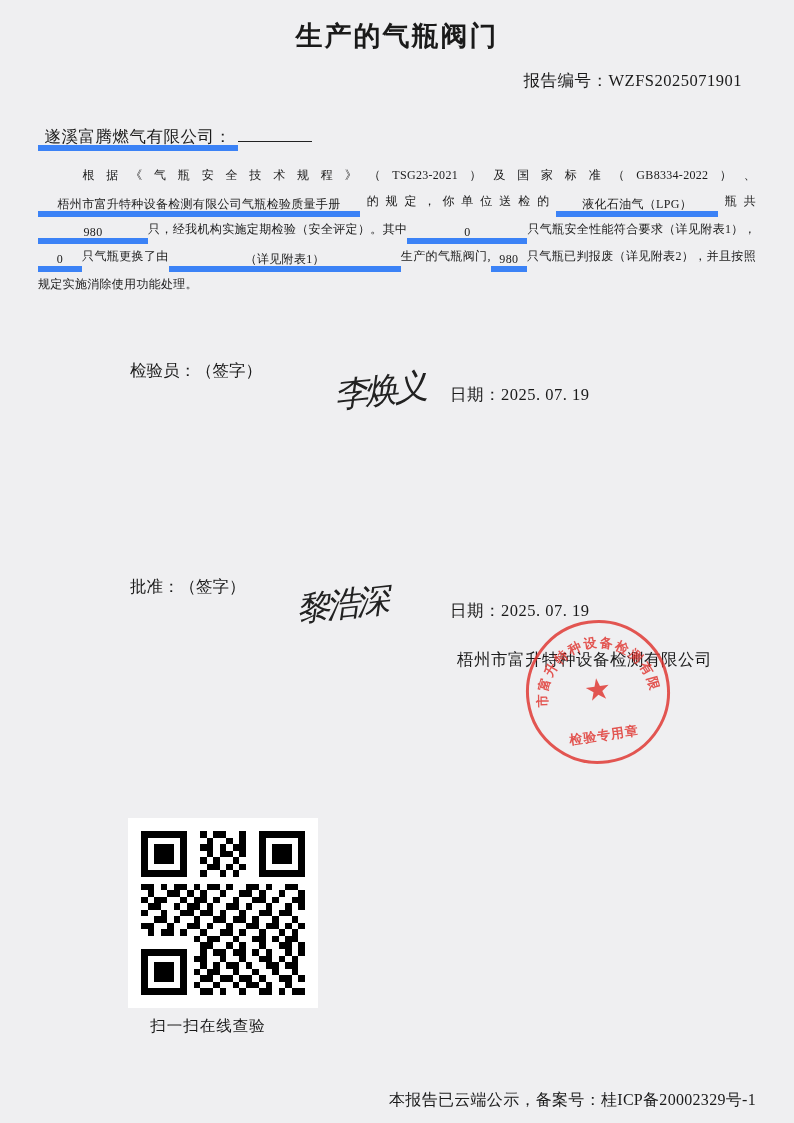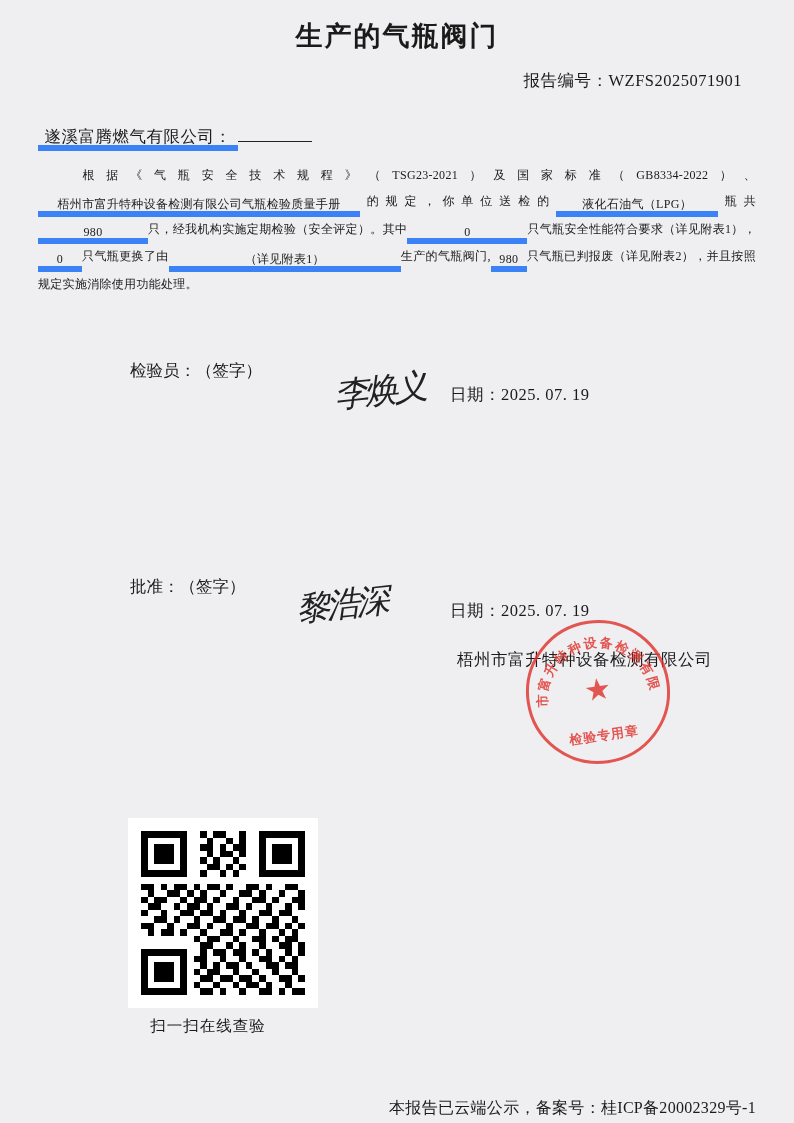--- a/index.html
+++ b/index.html
@@ -189,21 +189,21 @@
   }
   .qr-caption {
     margin-top: 8px;
     font-size: 15.5px;
     letter-spacing: 1px;
   }
   .footer {
     position: absolute;
     left: 0;
     right: 38px;
-    bottom: 22px;
+    bottom: 30px;
     text-align: right;
     font-size: 16px;
     letter-spacing: 0.3px;
   }
 </style>
 </head>
 <body>
 
 <div class="page">
 

